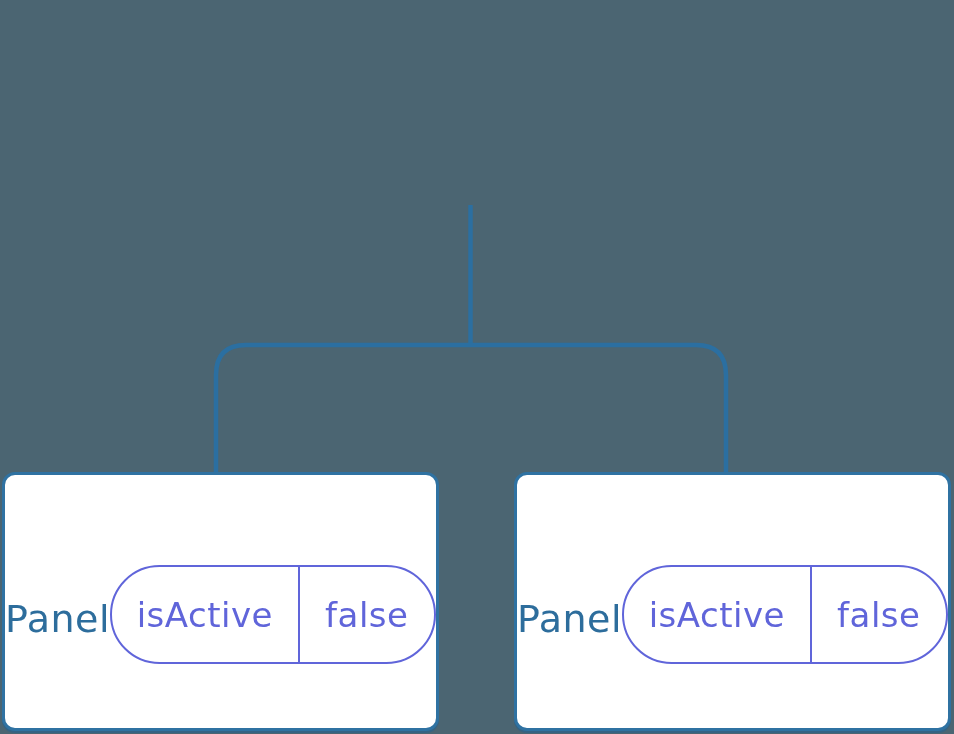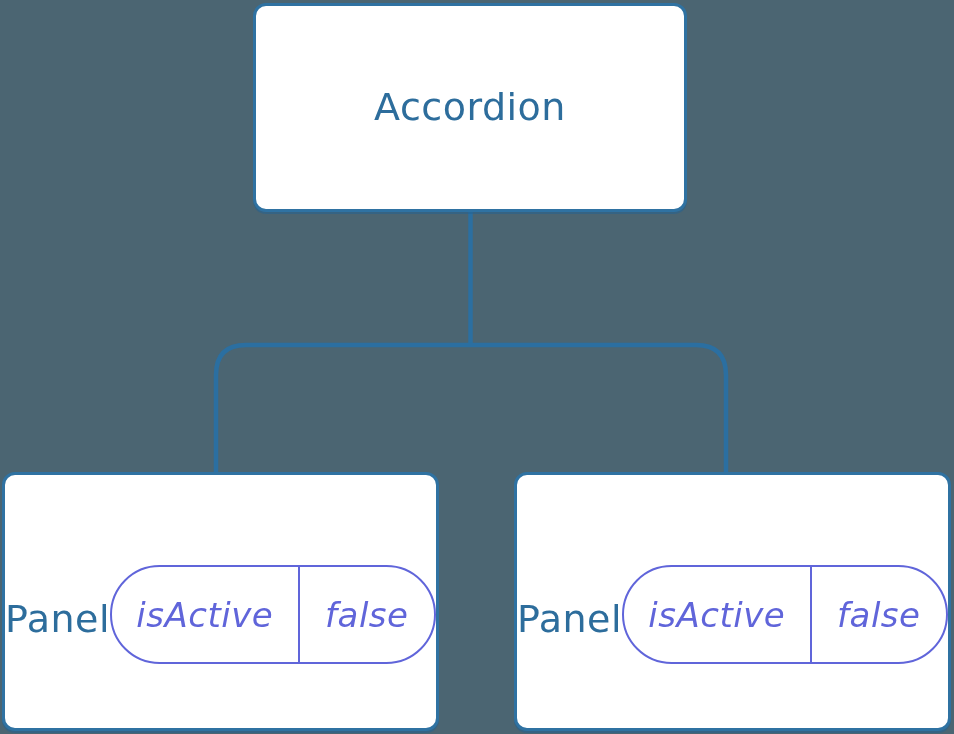--- a/index.html
+++ b/index.html
@@ -66,21 +66,20 @@
   .node-panel .node-title { margin-top: 36px; }
   .prop-pill {
     margin-top: 26px;
     width: 373px; height: 99px;
     border: 2px solid var(--prop);
     border-radius: 50px;
     display: flex;
     align-items: stretch;
     background: var(--box-bg);
     overflow: hidden;
-    font-style: italic;
   }
   .prop-seg {
     display: flex;
     align-items: center;
     justify-content: center;
     color: var(--prop);
     font-size: 34px;
     font-weight: 400;
     letter-spacing: 0.5px;
   }
@@ -94,23 +93,20 @@
 </head>
 <body>
 
 <div class="diagram">
 
   <svg class="connectors" viewBox="0 0 954 734" aria-hidden="true">
     <path d="M 470.5 205 L 470.5 347"></path>
     <path d="M 216 474 L 216 375 Q 216 345 246 345 L 696 345 Q 726 345 726 375 L 726 474"></path>
   </svg>
 
-  <div class="node node-root">
-    <div class="node-title">Accordion</div>
-  </div>
 
   <div class="node node-panel left">
     <div class="node-title">Panel</div>
     <div class="prop-pill">
       <div class="prop-seg prop-name">isActive</div>
       <div class="pill-divider"></div>
       <div class="prop-seg prop-value">false</div>
     </div>
   </div>
 

